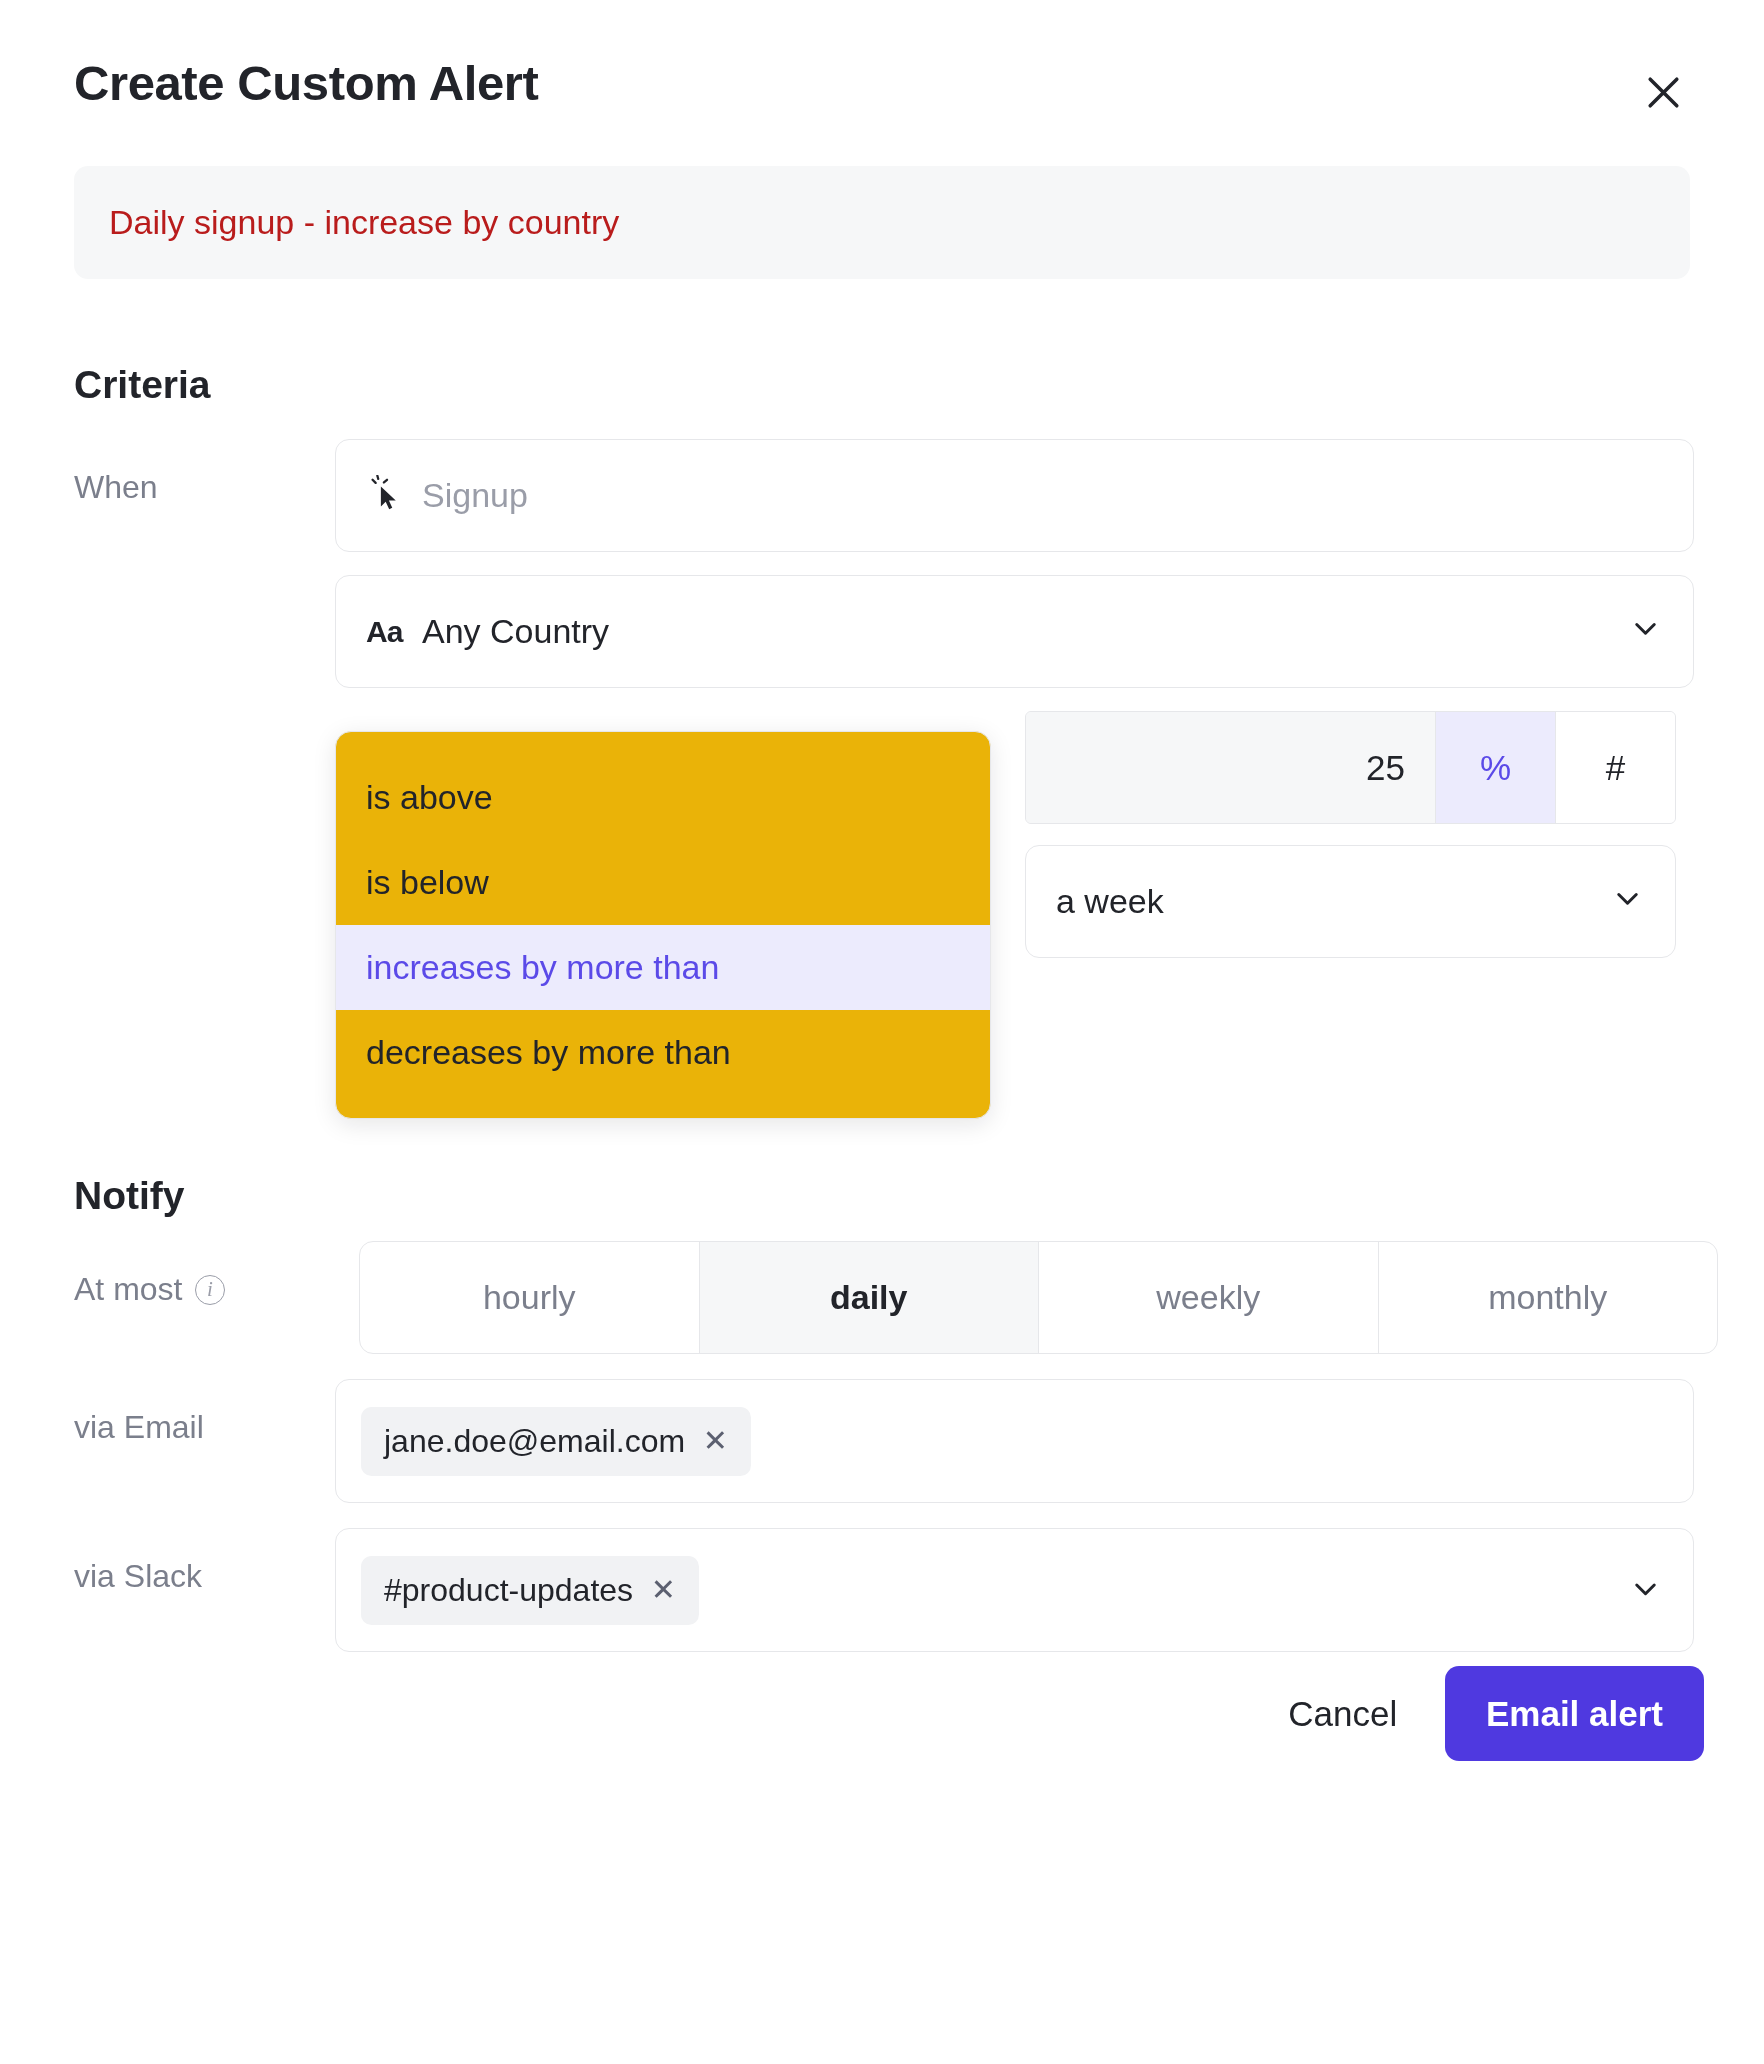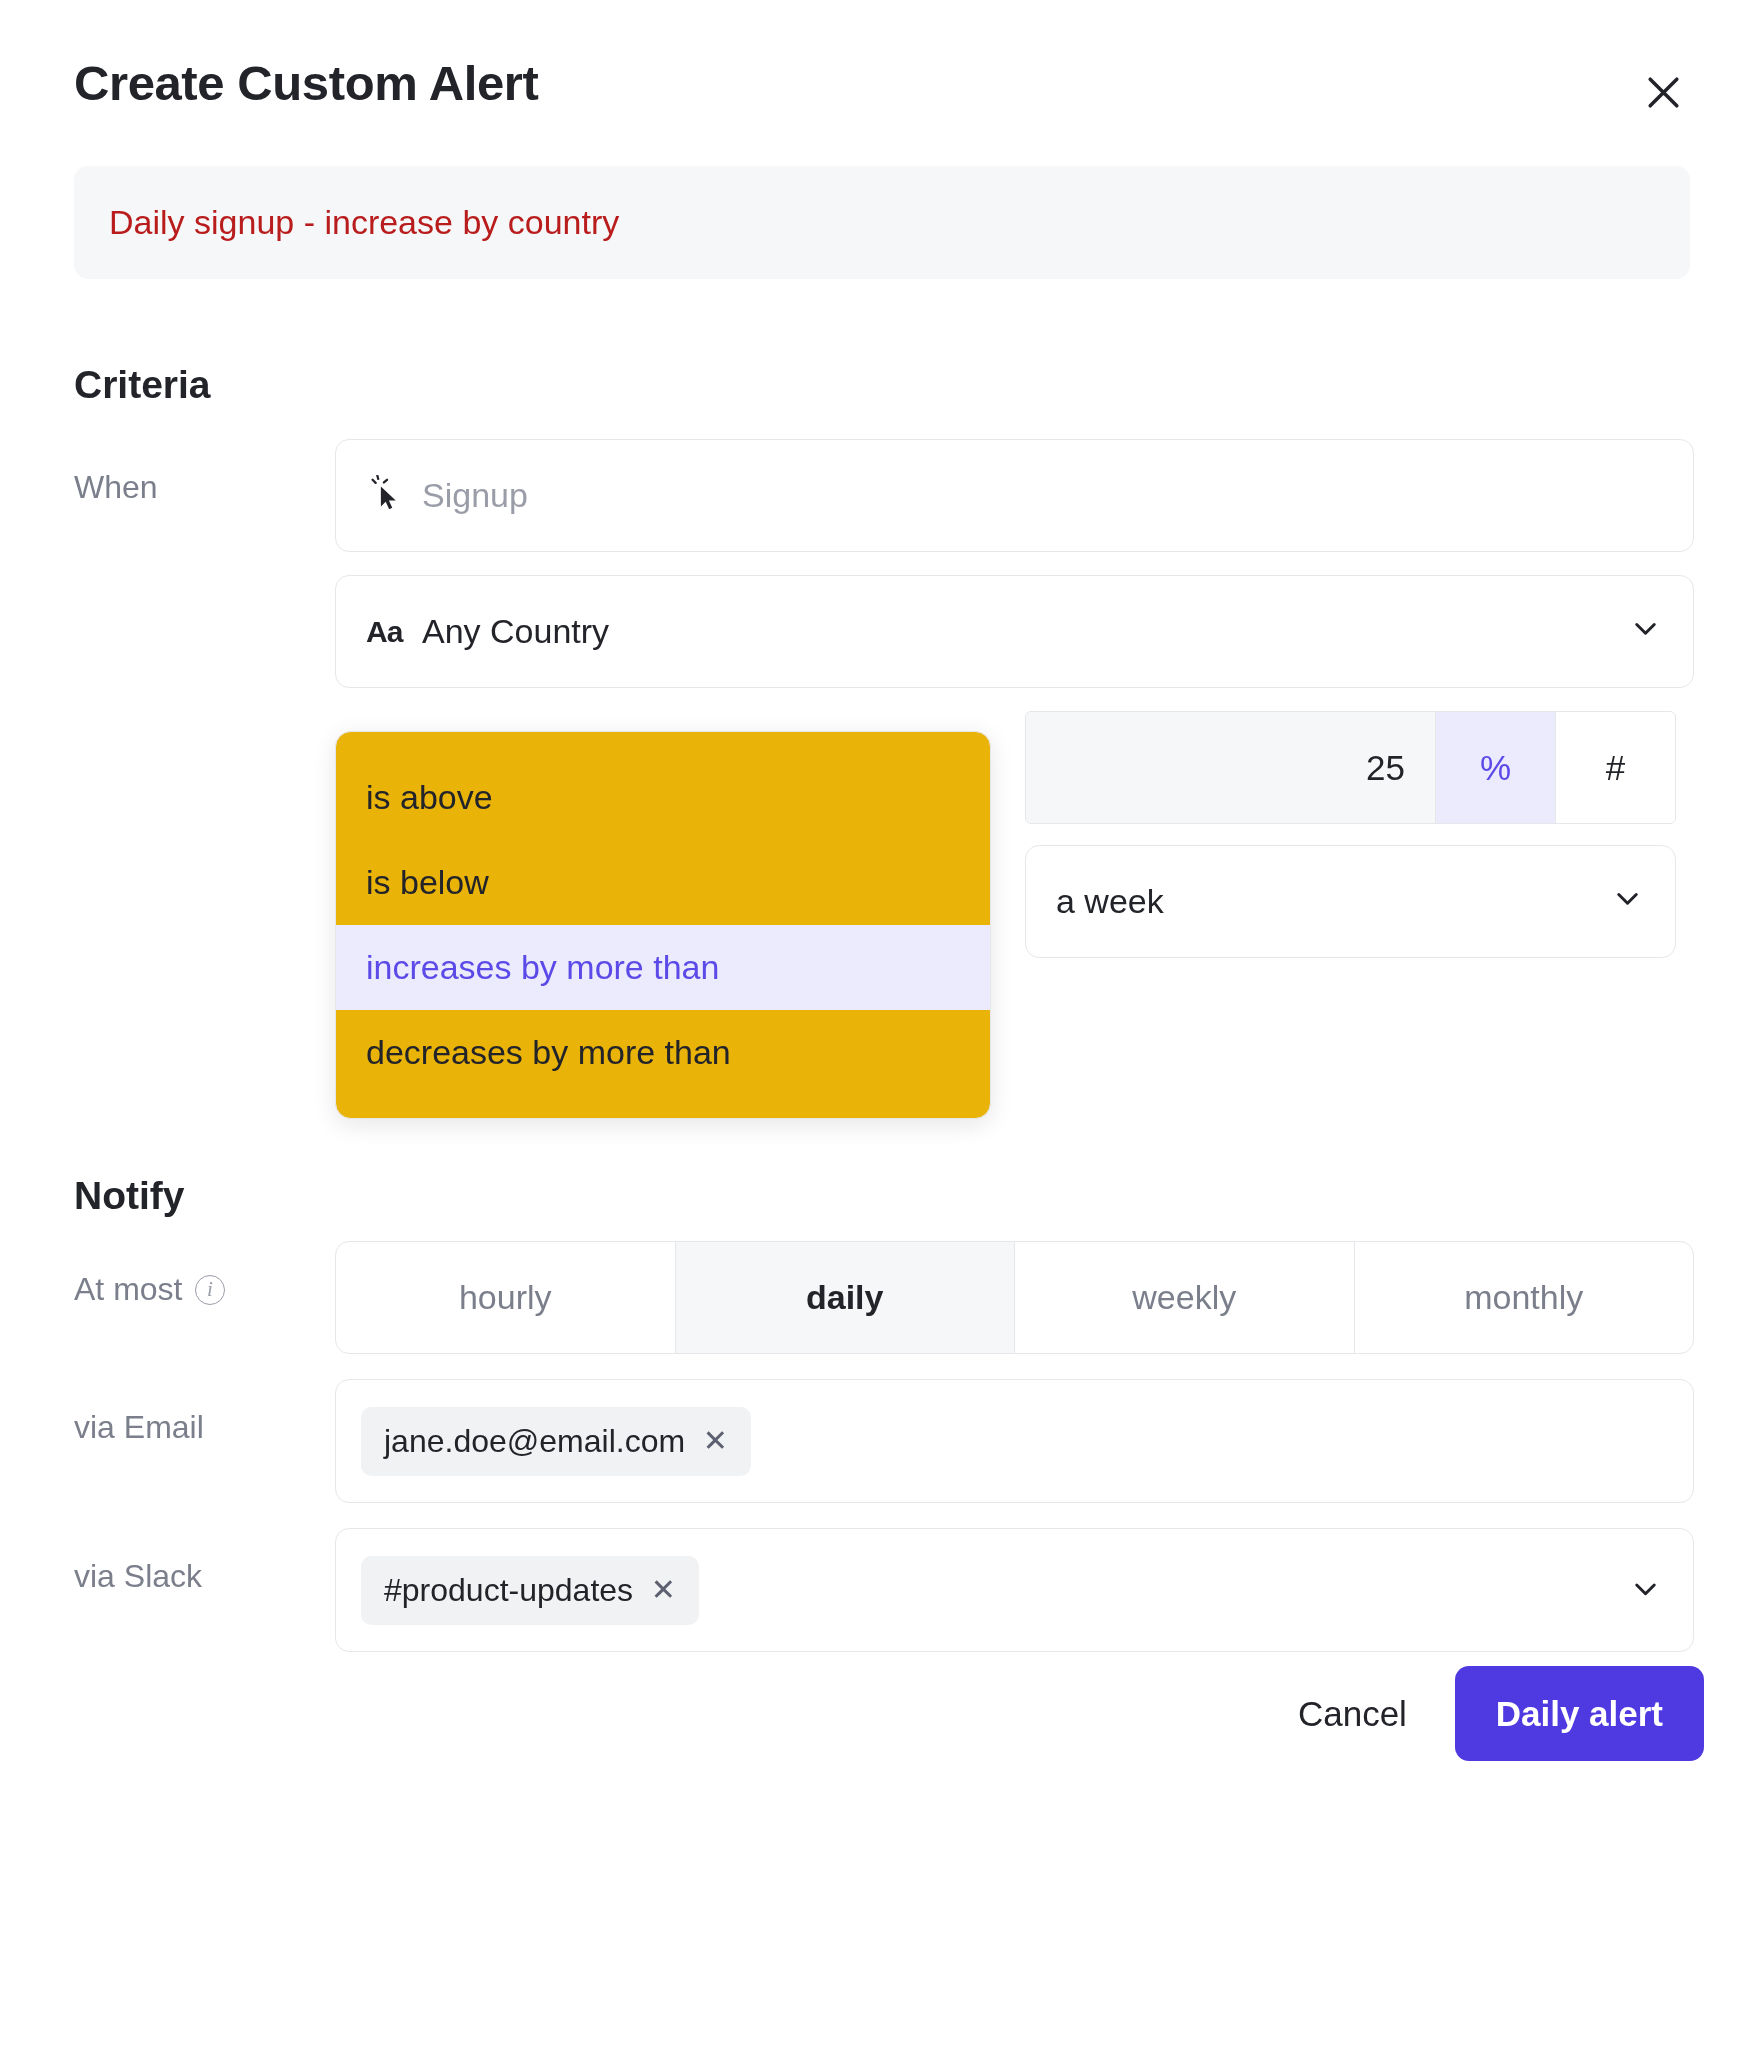--- a/index.html
+++ b/index.html
@@ -209,20 +209,21 @@
     position: relative;
   }
 
   
   .notify-title { margin-top: 55px; }
 
   .atmost-row {
     margin-top: 23px;
     display: flex;
     align-items: flex-start;
+    gap: 24px;
   }
   .label-info {
     display: flex;
     align-items: center;
     gap: 12.4px;
   }
   .info-icon {
     width: 30px; height: 30px;
     border-radius: 50%;
     border: 1.8px solid #9a9da8;
@@ -434,17 +435,17 @@
           <svg width="35" height="35" viewBox="0 0 40 40" fill="none" aria-hidden="true">
             <path d="M10 16 L20 26 L30 16" stroke="#22242a" stroke-width="3.4" stroke-linecap="round" stroke-linejoin="round"></path>
           </svg>
         </span>
       </div>
     </div>
   </div>
 
   <div class="footer">
     <button class="cancel-btn">Cancel</button>
-    <button class="create-btn">Daily alert</button>
+    <button class="create-btn">Email alert</button>
   </div>
 
 </div>
 
 
 </body></html>

